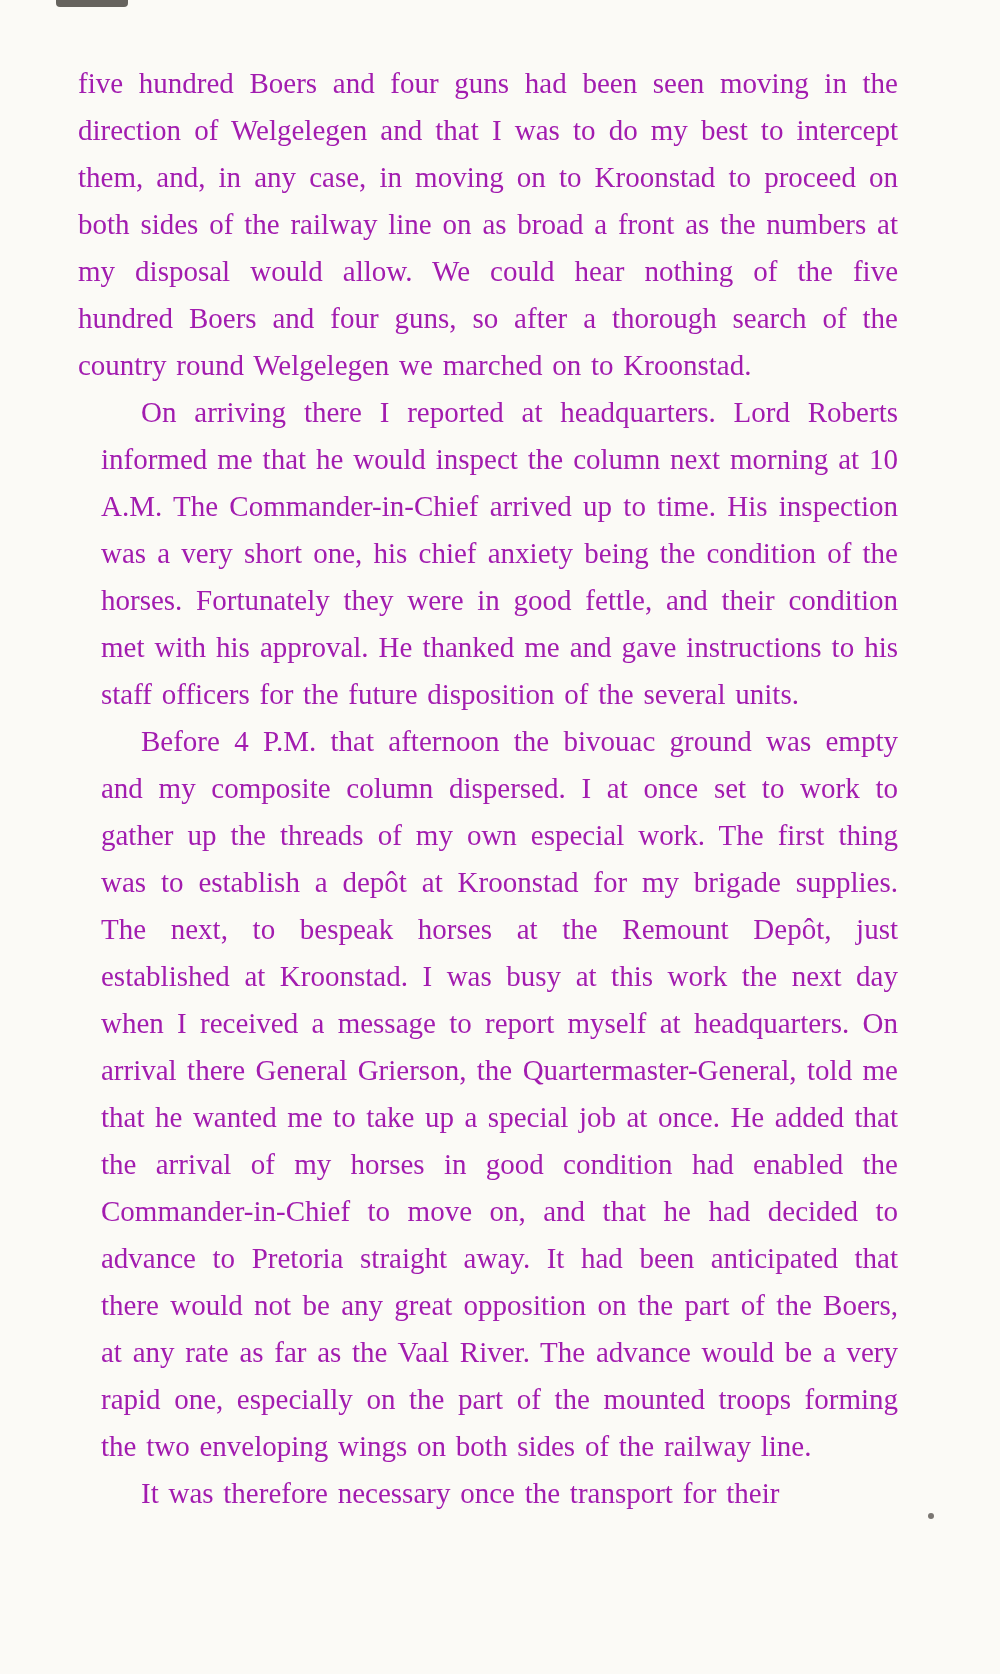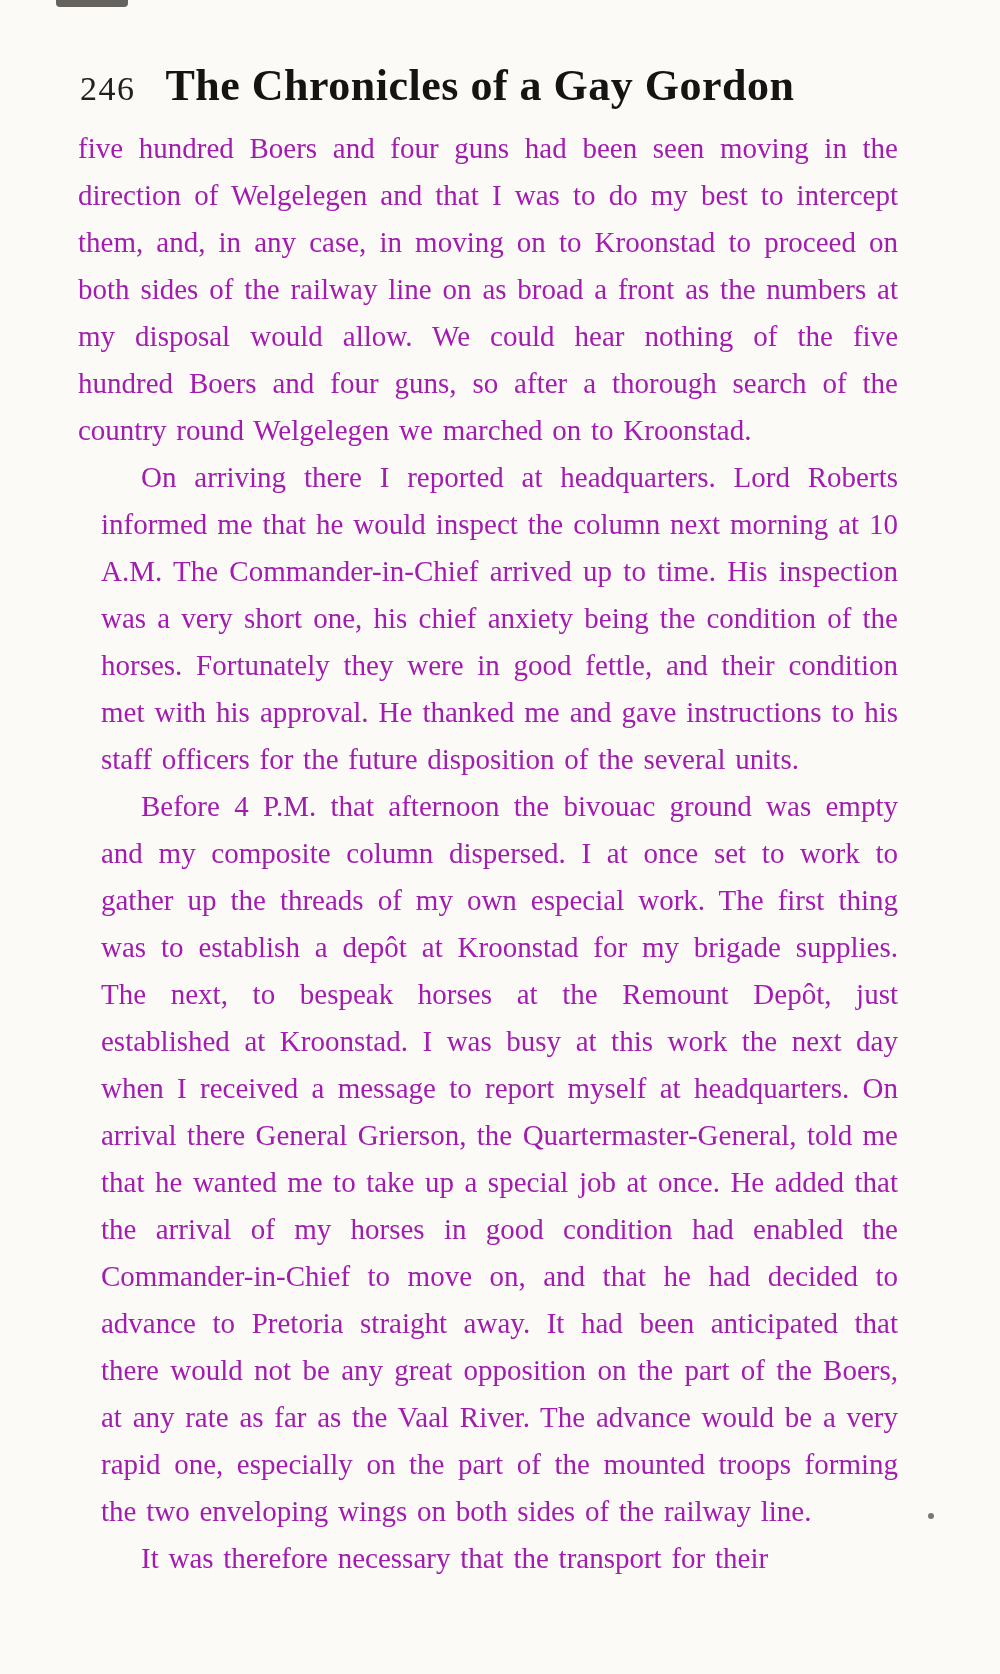--- a/index.html
+++ b/index.html
@@ -71,28 +71,24 @@
     height: 6px;
     border-radius: 50%;
     opacity: 0.65;
   }
 </style>
 </head>
 <body>
 
 <div class="page">
 
-  <div class="header">
-    <span class="page-number">246</span>
-    <span class="page-title">The Chronicles of a Gay Gordon</span>
-  </div>
 
   <div class="body-text">
     <p>five hundred Boers and four guns had been seen moving in the direction of Welgelegen and that I was to do my best to intercept them, and, in any case, in moving on to Kroonstad to proceed on both sides of the railway line on as broad a front as the numbers at my disposal would allow. We could hear nothing of the five hundred Boers and four guns, so after a thorough search of the country round Welgelegen we marched on to Kroonstad.</p>
     <p class="indent">On arriving there I reported at headquarters. Lord Roberts informed me that he would inspect the column next morning at 10 A.M. The Commander-in-Chief arrived up to time. His inspection was a very short one, his chief anxiety being the condition of the horses. Fortunately they were in good fettle, and their condition met with his approval. He thanked me and gave instructions to his staff officers for the future disposition of the several units.</p>
     <p class="indent">Before 4 P.M. that afternoon the bivouac ground was empty and my composite column dispersed. I at once set to work to gather up the threads of my own especial work. The first thing was to establish a depôt at Kroonstad for my brigade supplies. The next, to bespeak horses at the Remount Depôt, just established at Kroonstad. I was busy at this work the next day when I received a message to report myself at headquarters. On arrival there General Grierson, the Quartermaster-General, told me that he wanted me to take up a special job at once. He added that the arrival of my horses in good condition had enabled the Commander-in-Chief to move on, and that he had decided to advance to Pretoria straight away. It had been anticipated that there would not be any great opposition on the part of the Boers, at any rate as far as the Vaal River. The advance would be a very rapid one, especially on the part of the mounted troops forming the two enveloping wings on both sides of the railway line.</p>
-    <p class="indent">It was therefore necessary that the transport for their</p>
+    <p class="indent">It was therefore necessary once the transport for their</p>
   </div>
 
   <div class="artifact smudge-top"></div>
   <div class="artifact dot-right"></div>
 
 </div>
 
 </body></html>

